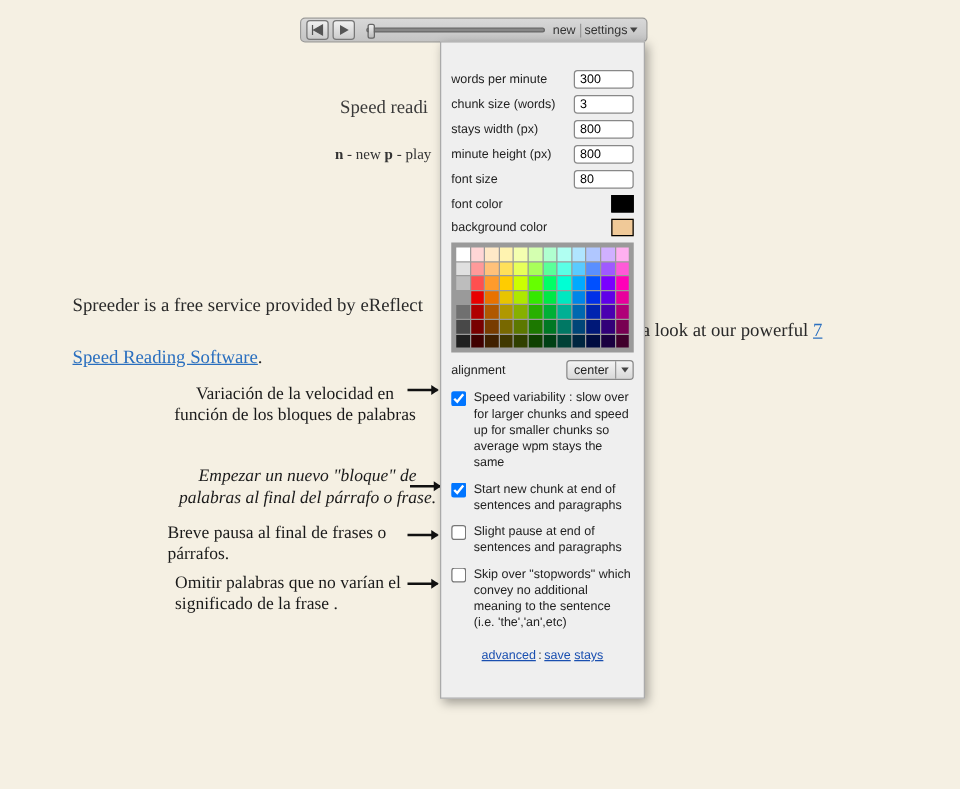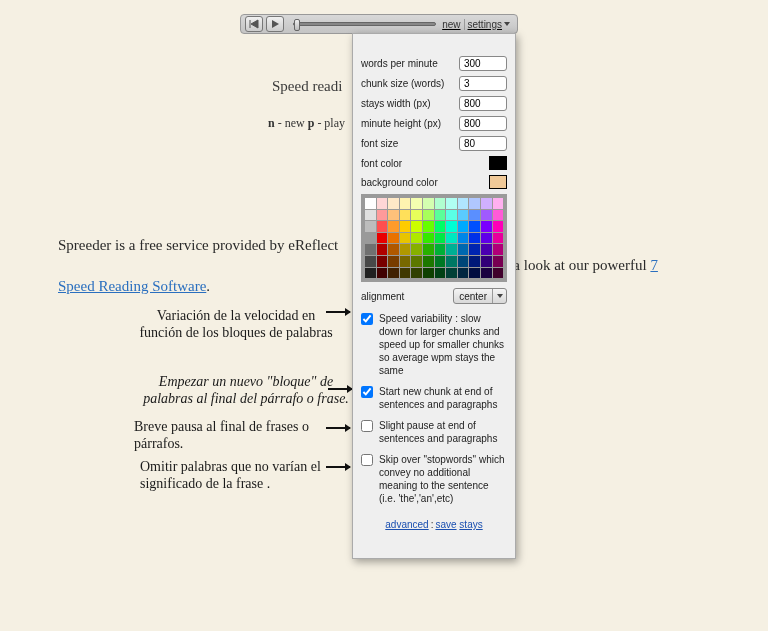--- a/index.html
+++ b/index.html
@@ -1,19 +1,19 @@
 <!DOCTYPE html>
 <html><head>
 <meta charset="utf-8">
 <style>
 * { box-sizing: border-box; margin: 0; padding: 0; }
 body { background: #f5f0e3; font-family: Verdana, Geneva, sans-serif; font-size: 11px; width: 768px; height: 631px; position: relative; overflow: hidden; }
 
 
-.toolbar { position: absolute; top: 14px; left: 240px; width: 278px; height: 20px; background: linear-gradient(#d8d8d8,#c4c4c4); border: 1px solid #999; border-radius: 4px; display: flex; align-items: center; padding: 0 4px; text-decoration: underline; }
+.toolbar { position: absolute; top: 14px; left: 240px; width: 278px; height: 20px; background: linear-gradient(#d8d8d8,#c4c4c4); border: 1px solid #999; border-radius: 4px; display: flex; align-items: center; padding: 0 4px; }
 .toolbar .tbtn { width: 18px; height: 16px; border: 1px solid #777; border-radius: 3px; background: linear-gradient(#f0f0f0,#ccc); display: flex; align-items: center; justify-content: center; margin-right: 3px; cursor: pointer; }
 .toolbar .track { flex: 1; height: 4px; background: #888; border: 1px solid #666; border-radius: 2px; margin: 0 6px; position: relative; }
 .toolbar .thumb { position: absolute; left: 0; top: -4px; width: 6px; height: 12px; background: linear-gradient(#eee,#bbb); border: 1px solid #666; border-radius: 2px; }
 .toolbar .newlbl { font-size: 10px; color: #333; margin-right: 3px; }
 .toolbar .settings-btn { font-size: 10px; color: #333; border-left: 1px solid #999; padding: 0 3px; cursor: pointer; display:flex; align-items:center; gap:2px; }
 .tri-down { width:0; height:0; border-left:3px solid transparent; border-right:3px solid transparent; border-top:4px solid #444;}
 
 
 .main-heading { position: absolute; top: 78px; left: 272px; font-family: Georgia, serif; font-size: 15px; color: #3a3a3a; }
 .helpline { position: absolute; top: 116px; left: 268px; font-family: Georgia, serif; font-size: 12px; color: #333; }
@@ -223,21 +223,21 @@
       <div class="align-sel">
         <span>center</span>
         <div class="dd">
             <div class="tri-down"></div>
           </div>
       </div>
     </div>
 
     <div class="opt">
         <input type="checkbox" checked="" style="">
-        <div class="txt">Speed variability : slow down for larger chunks and speed up for smaller chunks so average wpm stays the same</div>
+        <div class="txt">Speed variability : slow over for larger chunks and speed up for smaller chunks so average wpm stays the same</div>
       </div>
     <div class="opt">
         <input type="checkbox" checked="" style="">
         <div class="txt">Start new chunk at end of sentences and paragraphs</div>
       </div>
     <div class="opt">
         <input type="checkbox" style="">
         <div class="txt">Slight pause at end of sentences and paragraphs</div>
       </div>
     <div class="opt">

